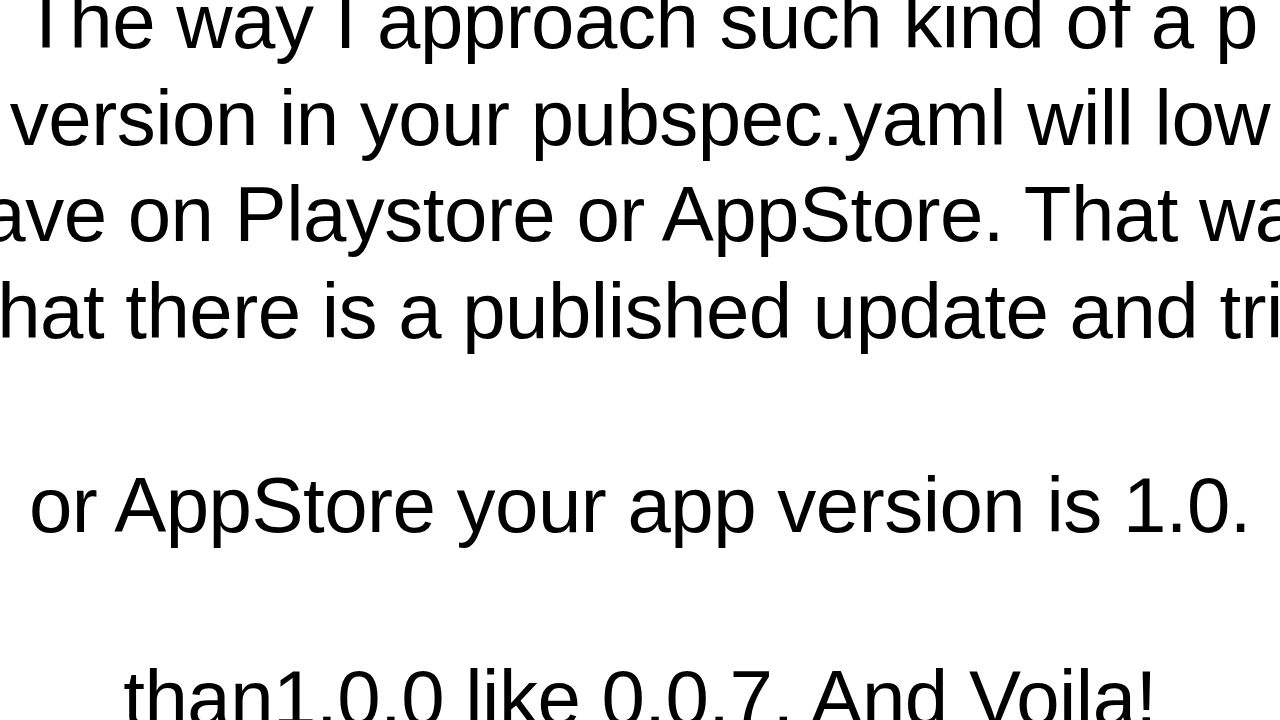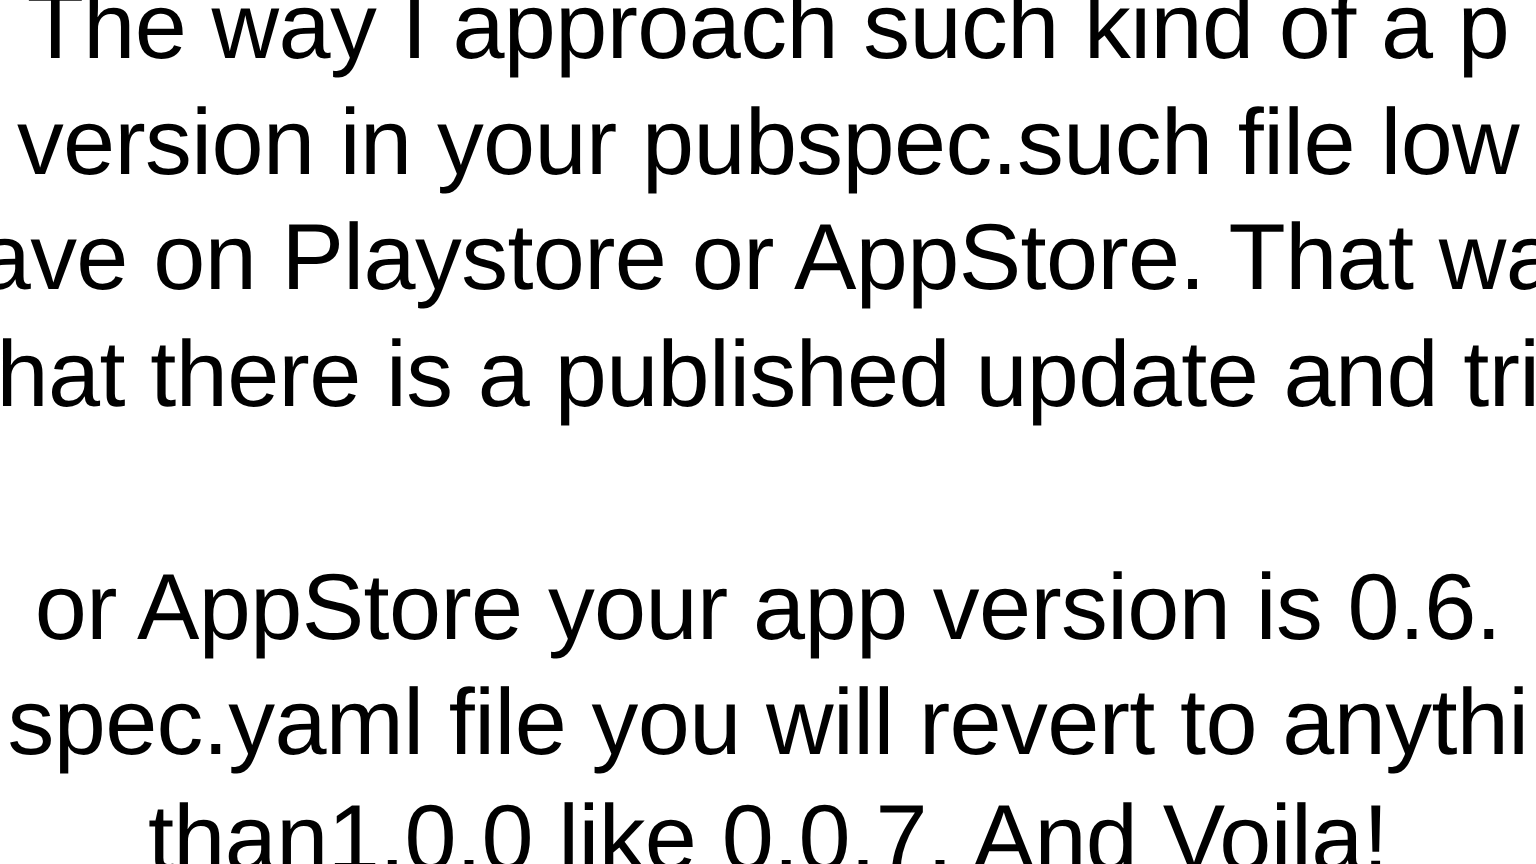--- a/index.html
+++ b/index.html
@@ -23,20 +23,20 @@
       width: 1760px;
       font-weight: 400;
       letter-spacing: -0.5px;
     }
   </style>
 </head>
 <body>
 
 <div class="text-block">
 <span>The way I approach such kind of a p</span><br>
-<span>version in your pubspec.such file low</span><br>
+<span>version in your pubspec.yaml will low</span><br>
 <span>ave on Playstore or AppStore. That wa</span><br>
 <span>hat there is a published update and tri</span><br>
 <br>
-<span> or AppStore your app version is 0.6.</span><br>
-<span>spec.yaml file you will revert to anythi</span><br>
+<span> or AppStore your app version is 1.0.</span><br>
+<br>
 <span>than1.0.0 like 0.0.7. And Voila!</span>
 </div>
 
 </body></html>

